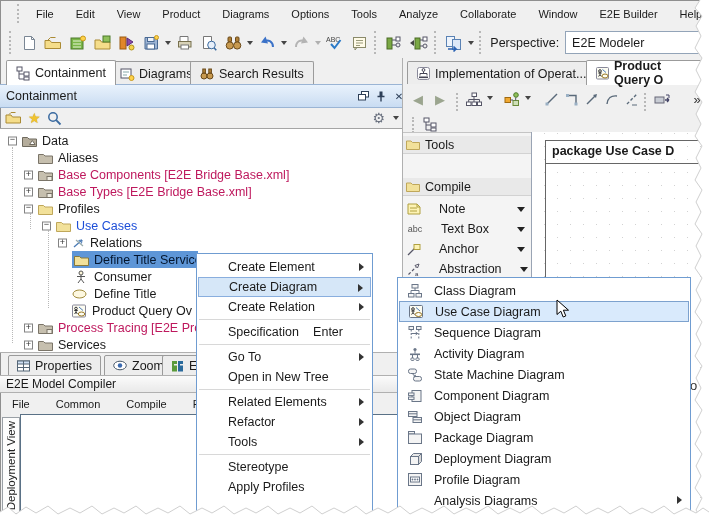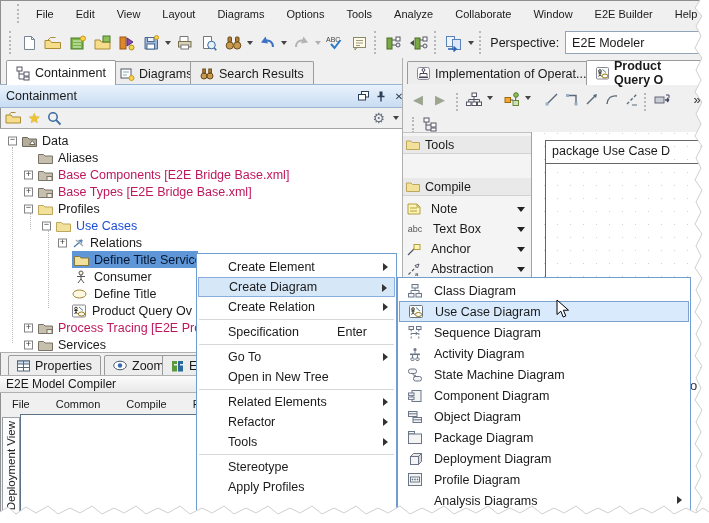--- a/index.html
+++ b/index.html
@@ -67,31 +67,31 @@
   #vtab span{writing-mode:vertical-rl;transform:rotate(180deg);font-size:11.5px;color:#222;white-space:nowrap}
 
   
   #dtoolbar{left:403px;top:84px;width:306px;height:48px;background:#f0f0f0}
   .arrL::before{content:"\25C0";color:#9ba58f;font-size:13px}
   .arrR::before{content:"\25B6";color:#9ba58f;font-size:13px}
   .ovf::before{content:"\00BB";color:#333;font-size:13px}
   #palette{left:403px;top:132px;width:128px;height:391px;background:#f4f4f4;border-top:1px solid #c4c4c4}
   .phdr{position:absolute;left:0;width:128px;height:18px;background:#e9e9e9;border-bottom:1px solid #d2d2d2;
         display:flex;align-items:center;gap:5px;padding-left:3px;font-size:12.5px;box-sizing:border-box}
-  .pitem{position:absolute;left:0;width:128px;height:20px;display:flex;align-items:center;gap:10px;padding-left:4px;font-size:12.5px;box-sizing:border-box}
+  .pitem{position:absolute;left:0;width:128px;height:20px;display:flex;align-items:center;gap:18px;padding-left:4px;font-size:12.5px;box-sizing:border-box}
   .pcaret{margin-left:auto;margin-right:6px}
   .pcaret::before{content:"";display:block;border-left:4px solid transparent;border-right:4px solid transparent;border-top:5px solid #222}
   .toolbtn{position:absolute;top:153px;width:20px;height:19px;display:flex;align-items:center;justify-content:center}
   .toolbtn.sel{background:#cfe4f8;border:1px solid #7da9d8;box-sizing:border-box}
   #vline{left:531px;top:132px;width:1px;height:391px;background:#9aa4b4}
   #canvas{left:532px;top:132px;width:177px;height:391px;background:#fff;
           background-image:radial-gradient(circle,#d2d2d2 0.8px,transparent 1px);background-size:13px 13px;background-position:6px 8px}
 
   
-  #ctxmenu{left:196px;top:253px;width:201px;height:270px;background:#fff;border:1px solid #6f9cd1;z-index:10;box-sizing:border-box;padding-top:3px}
+  #ctxmenu{left:196px;top:253px;width:177px;height:270px;background:#fff;border:1px solid #6f9cd1;z-index:10;box-sizing:border-box;padding-top:3px}
   .mitem{height:20px;display:flex;align-items:center;padding:0 10px 0 30px;font-size:12.5px;position:relative;margin:0 1px}
   .mitem.hl{background:#d6e7f8;border:1px solid #89aede;box-sizing:border-box}
   .msep{height:5px;display:flex;align-items:center;margin:0 2px}
   .msep::before{content:"";display:block;width:100%;border-top:1px solid #d8d8d8}
   .subarrow{position:absolute;right:7px;top:6px}
   .subarrow::before{content:"";display:block;border-top:4px solid transparent;border-bottom:4px solid transparent;border-left:5px solid #333}
   .shortcut{margin-left:auto;padding-right:18px}
   #submenu{left:397px;top:277px;width:294px;height:246px;background:#fff;border:1px solid #6f9cd1;z-index:11;box-sizing:border-box;padding-top:2px}
   .sitem{height:21px;display:flex;align-items:center;gap:11px;padding:0 8px;font-size:12.5px;position:relative;margin:0 1px;box-sizing:border-box}
   .sitem.hl{background:#d9eafc;border:1px solid #7da2ce}
@@ -103,21 +103,21 @@
 </head>
 <body>
 
 <div id="app">
 
   <div id="menubar" class="abs">
     <span class="grip"></span>
     <span class="mi">File</span>
     <span class="mi">Edit</span>
     <span class="mi">View</span>
-    <span class="mi">Layout</span>
+    <span class="mi">Product</span>
     <span class="mi">Diagrams</span>
     <span class="mi">Options</span>
     <span class="mi">Tools</span>
     <span class="mi">Analyze</span>
     <span class="mi">Collaborate</span>
     <span class="mi">Window</span>
     <span class="mi">E2E Builder</span>
     <span class="mi">Help</span>
   </div>
 
@@ -675,21 +675,21 @@
       <span>Abstraction</span>
       <span class="pcaret"></span>
     </div>
   </div>
   <div id="vline" class="abs"></div>
 
   <div id="canvas" class="abs">
     <div class="abs" style="left:13px;top:8px;width:164px;height:1px;background:#666"></div>
     <div class="abs" style="left:13px;top:8px;width:1px;height:370px;background:#666"></div>
     <div class="abs" style="left:13px;top:31px;width:164px;height:1px;background:#666"></div>
-    <div class="abs nw" style="left:20px;top:12px;font-size:12.5px;font-weight:normal;background:#fff;padding-right:4px">package Use Case D</div>
+    <div class="abs nw" style="left:20px;top:12px;font-size:12.5px;font-weight:bold;background:#fff;padding-right:4px">package Use Case D</div>
     <div class="abs" style="left:158px;top:246px;font-size:13px;color:#333;background:#fff">o</div>
   </div>
 
   <div id="ctxmenu" class="abs">
     <div class="mitem">
       <span>Create Element</span>
       <span class="subarrow"></span>
     </div>
     <div class="mitem hl">
       <span>Create Diagram</span>

